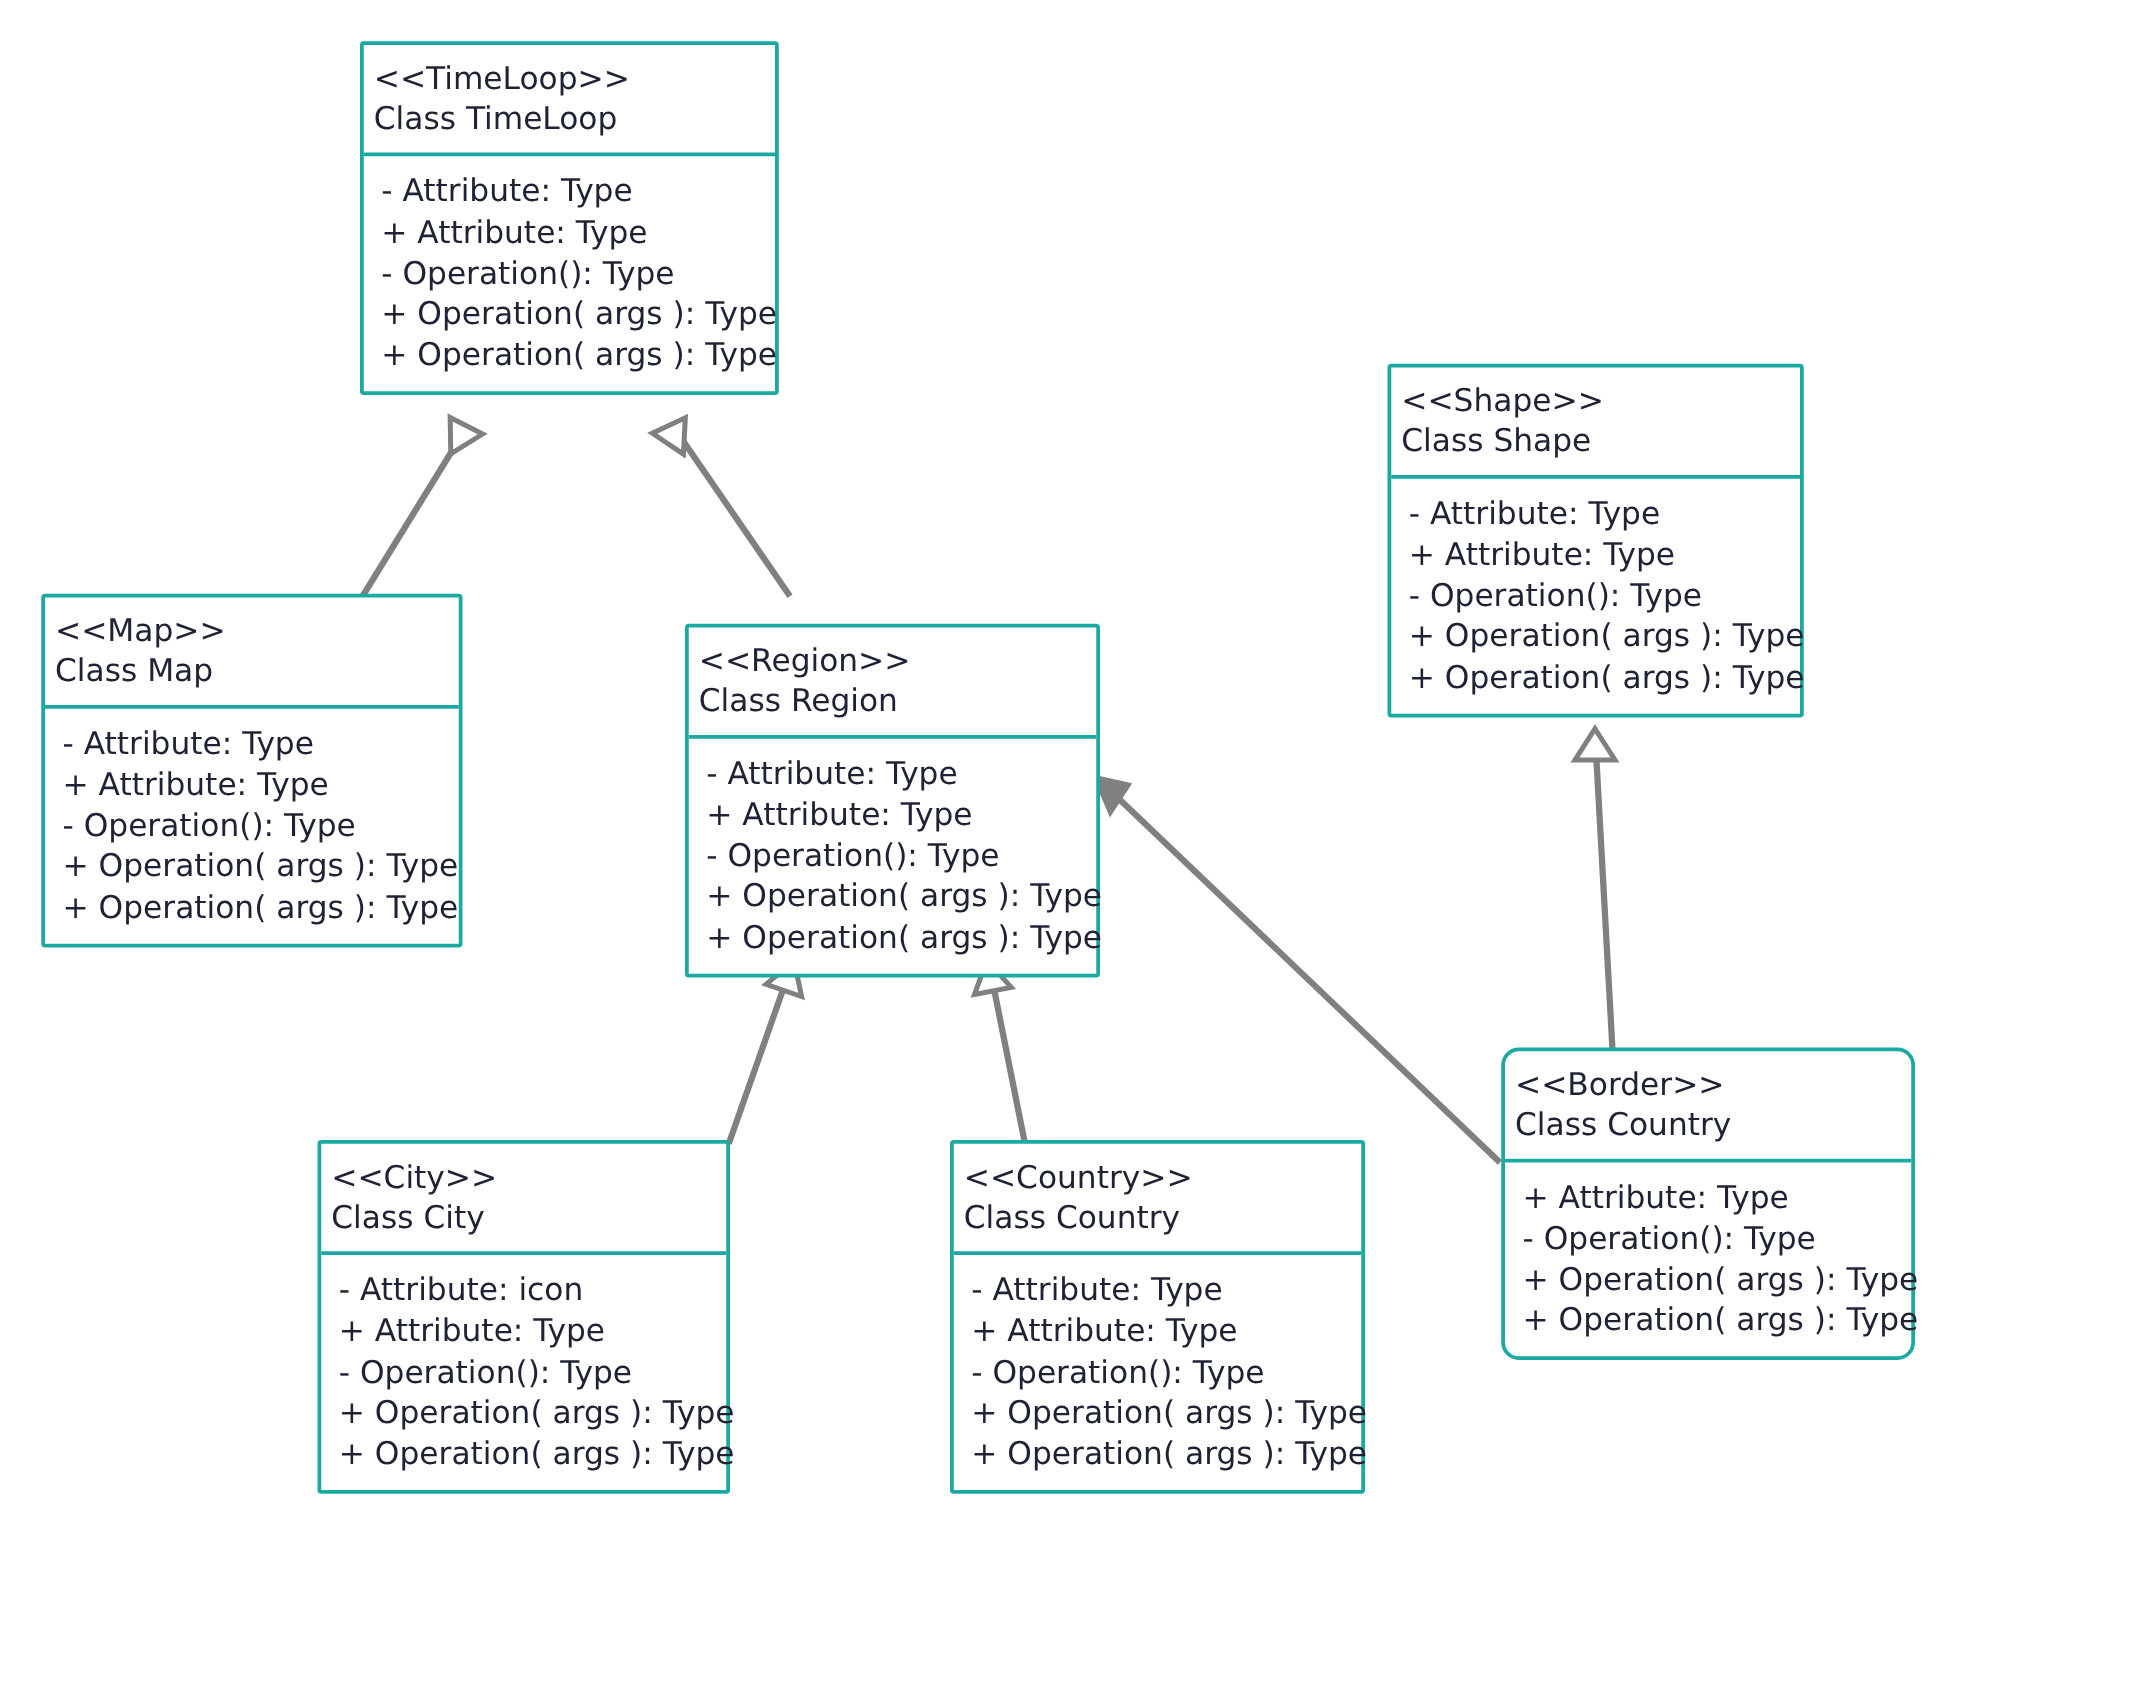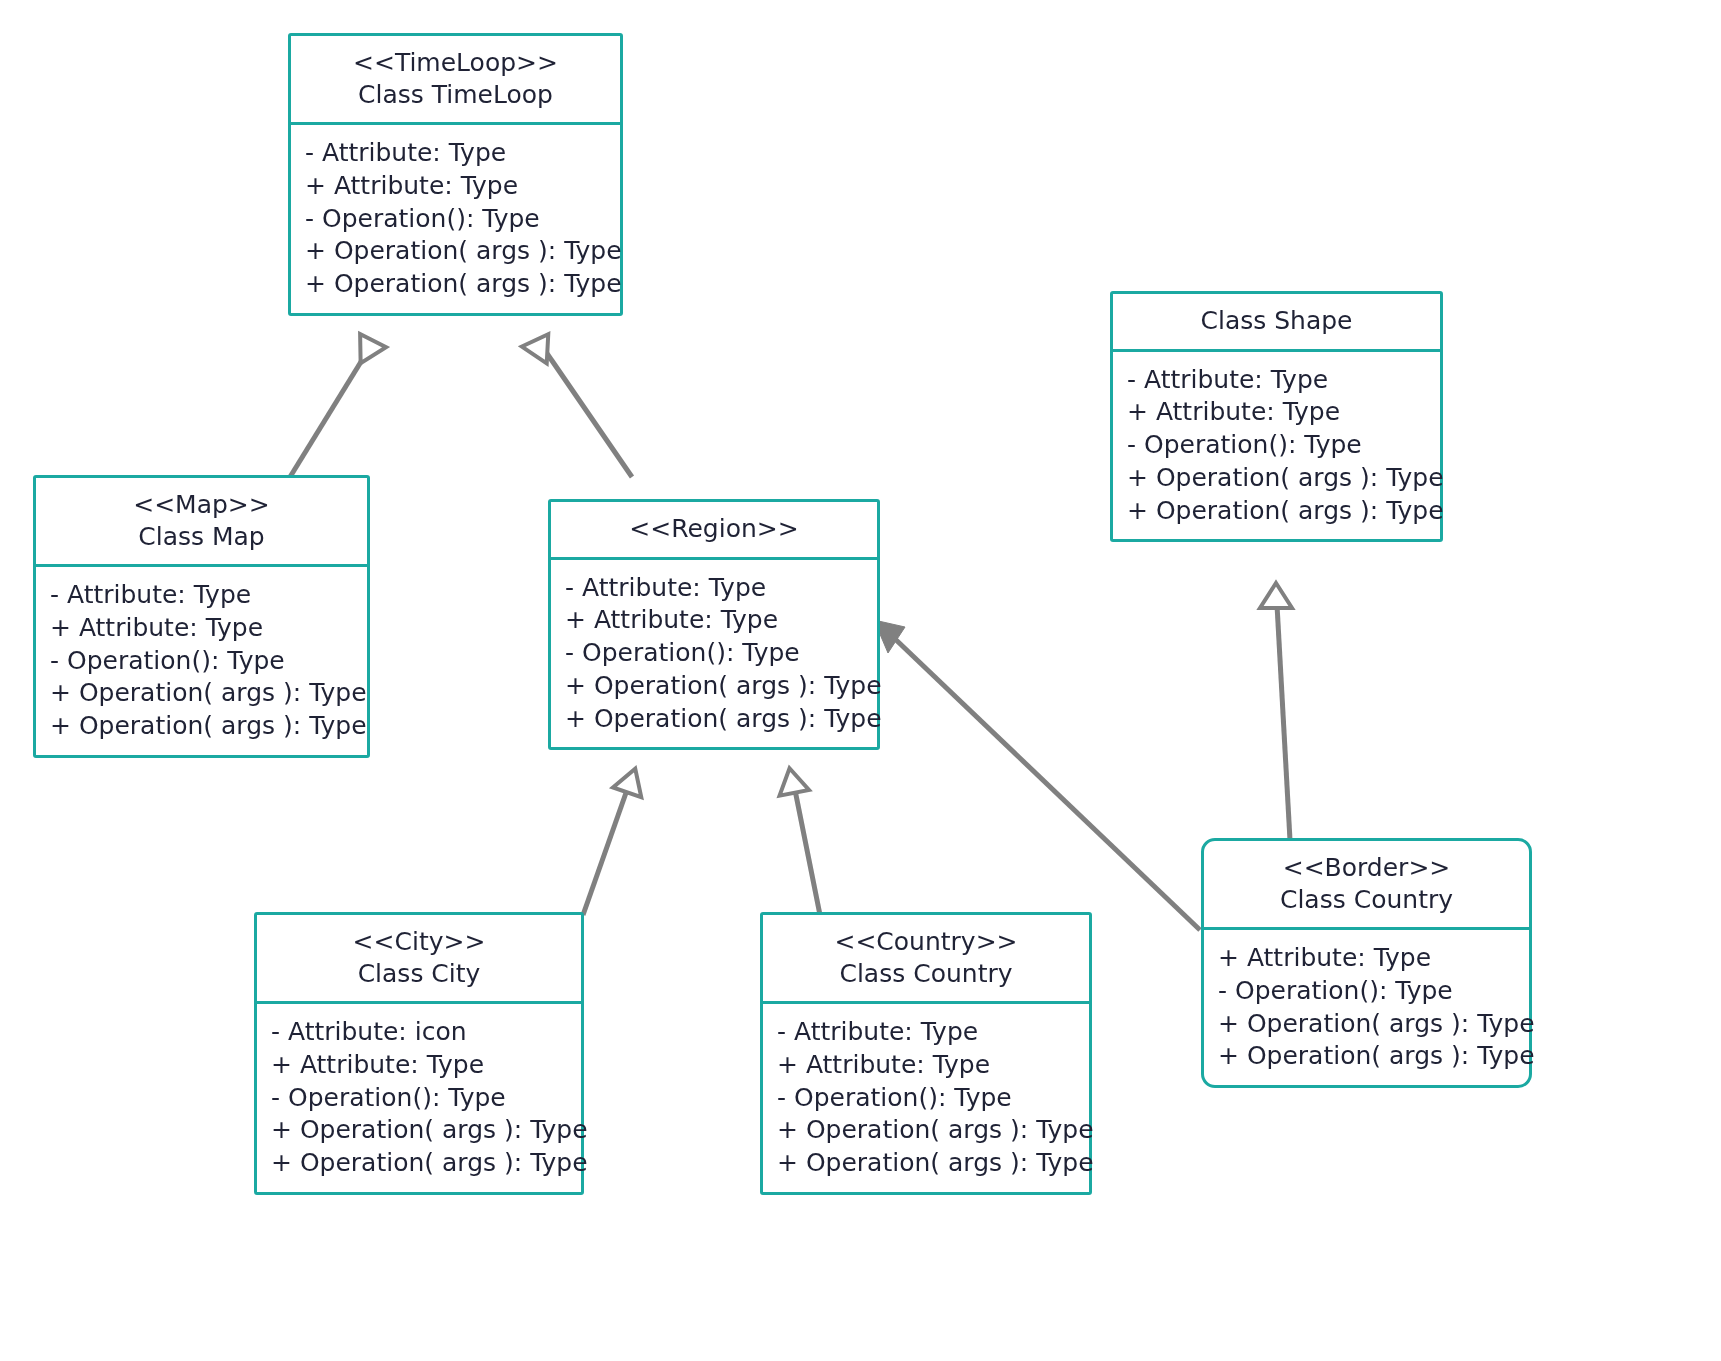--- a/index.html
+++ b/index.html
@@ -28,21 +28,20 @@
     position: absolute;
     box-sizing: border-box;
     background: #ffffff;
     border: 3px solid #1BA9A2;
     border-radius: 3px;
     z-index: 2;
   }
   .uml-header {
     box-sizing: border-box;
     border-bottom: 3px solid #1BA9A2;
-    text-align: center;
     padding: 11px 8px 12px 8px;
     color: #1f2235;
   }
   .uml-stereotype {
     font-size: 25px;
     line-height: 1.26;
     color: #1f2235;
     white-space: nowrap;
   }
   .uml-name {
@@ -126,32 +125,34 @@
       <span class="uml-member">+ Attribute: Type</span>
       <span class="uml-member">-  Operation(): Type</span>
       <span class="uml-member">+ Operation( args ): Type</span>
       <span class="uml-member">+ Operation( args ): Type</span>
     </div>
   </div>
 
   <div class="uml-class" style="left:548px; top:475px; width:332px;margin-top:24px;">
     <div class="uml-header">
       <div class="uml-stereotype">&lt;&lt;Region&gt;&gt;</div>
+      <div class="uml-name">Class Region</div>
     </div>
     <div class="uml-body">
       <span class="uml-member">-  Attribute: Type</span>
       <span class="uml-member">+ Attribute: Type</span>
       <span class="uml-member">-  Operation(): Type</span>
       <span class="uml-member">+ Operation( args ): Type</span>
       <span class="uml-member">+ Operation( args ): Type</span>
     </div>
   </div>
 
   <div class="uml-class" style="left:1110px; top:291px; width:333px;">
     <div class="uml-header">
+      <div class="uml-stereotype">&lt;&lt;Shape&gt;&gt;</div>
       <div class="uml-name">Class Shape</div>
     </div>
     <div class="uml-body">
       <span class="uml-member">-  Attribute: Type</span>
       <span class="uml-member">+ Attribute: Type</span>
       <span class="uml-member">-  Operation(): Type</span>
       <span class="uml-member">+ Operation( args ): Type</span>
       <span class="uml-member">+ Operation( args ): Type</span>
     </div>
   </div>

